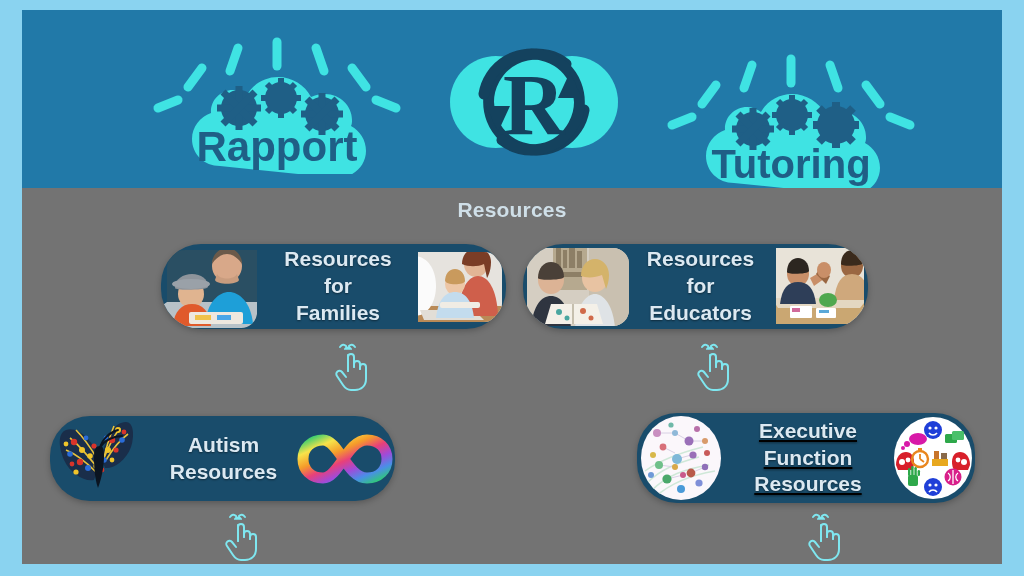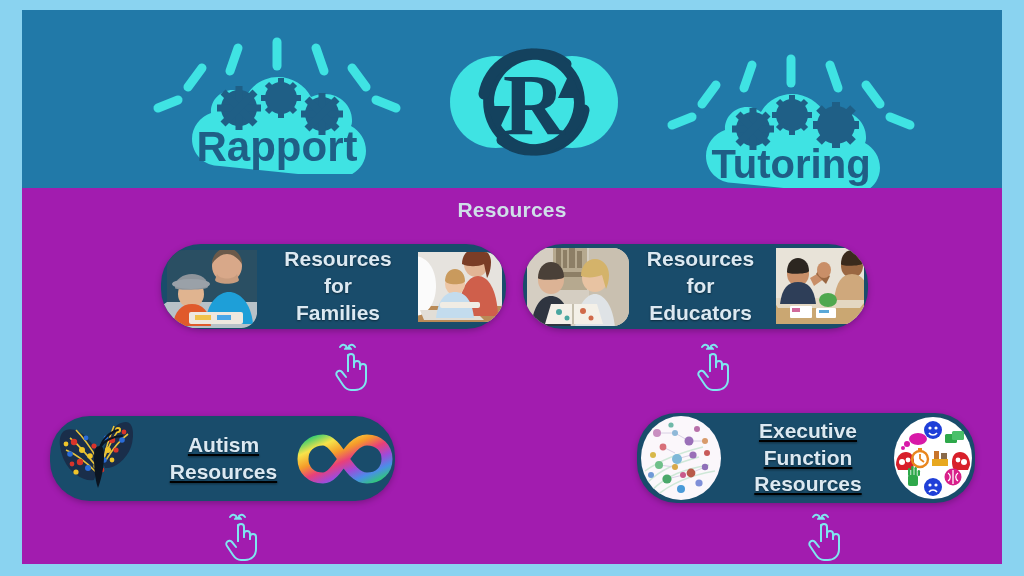--- a/index.html
+++ b/index.html
@@ -15,21 +15,21 @@
   
   .header{
     position:absolute;left:22px;top:10px;width:980px;height:178px;
     background:#2179a8;
   }
   .logo{position:absolute;}
   .logo svg{display:block;}
   
   .bodyband{
     position:absolute;left:22px;top:188px;width:980px;height:376px;
-    background:#a21caf;
+    background:#737373;
   }
   .page-title{
     position:absolute;left:0;top:10px;width:980px;text-align:center;
     color:#cfdfe8;font-size:21px;font-weight:bold;letter-spacing:.2px;
   }
   
   .card{
     position:absolute;
     background:#194c6b;
     border-radius:40px;
@@ -320,21 +320,21 @@
         <g fill="none" stroke="#7fe7f0" stroke-width="2" stroke-linecap="round" stroke-linejoin="round">
           <path d="M13 6q2-3 4 0M8 4q3-4 6-1M19 6q-2-3-4 0M23 4q-3-4-6-1"></path>
           <path d="M16 12v16"></path>
           <path d="M16 28V14a3 3 0 0 1 6 0v10"></path>
           <path d="M22 24v-3a3 3 0 0 1 6 0v5"></path>
           <path d="M28 26v-2a3 3 0 0 1 6 0v12c0 7-5 11-11 11h-4c-4 0-6-2-8-5l-6-9a3 3 0 0 1 5-4l4 5"></path>
         </g>
       </svg>
     </div>
 
-    <div class="card" style="left:28px;top:228px;width:345px;height:85px;text-decoration:underline;">
+    <div class="card" style="left:28px;top:228px;width:345px;height:85px;">
       <div class="thumb">
         <svg width="102" height="85" viewBox="0 0 102 85">
           <g>
             <path d="M50 46c-6-22-22-36-34-32-8 3-8 16-2 30 6 13 20 22 30 20z" fill="#1a2e4a"></path>
             <path d="M52 44c2-22 12-38 24-38 7 0 9 12 5 25-5 14-18 22-26 21z" fill="#1a2e4a"></path>
             <g fill="none" stroke="#e8c23a" stroke-width="1.6">
               <path d="M20 22c8 6 18 18 26 28M16 34c10 4 22 14 30 22M26 14c8 8 16 20 22 30"></path>
               <path d="M70 12c-6 8-12 20-16 30M78 18c-8 6-16 16-22 26M64 10c-4 10-8 22-10 32"></path>
             </g>
             <g>

